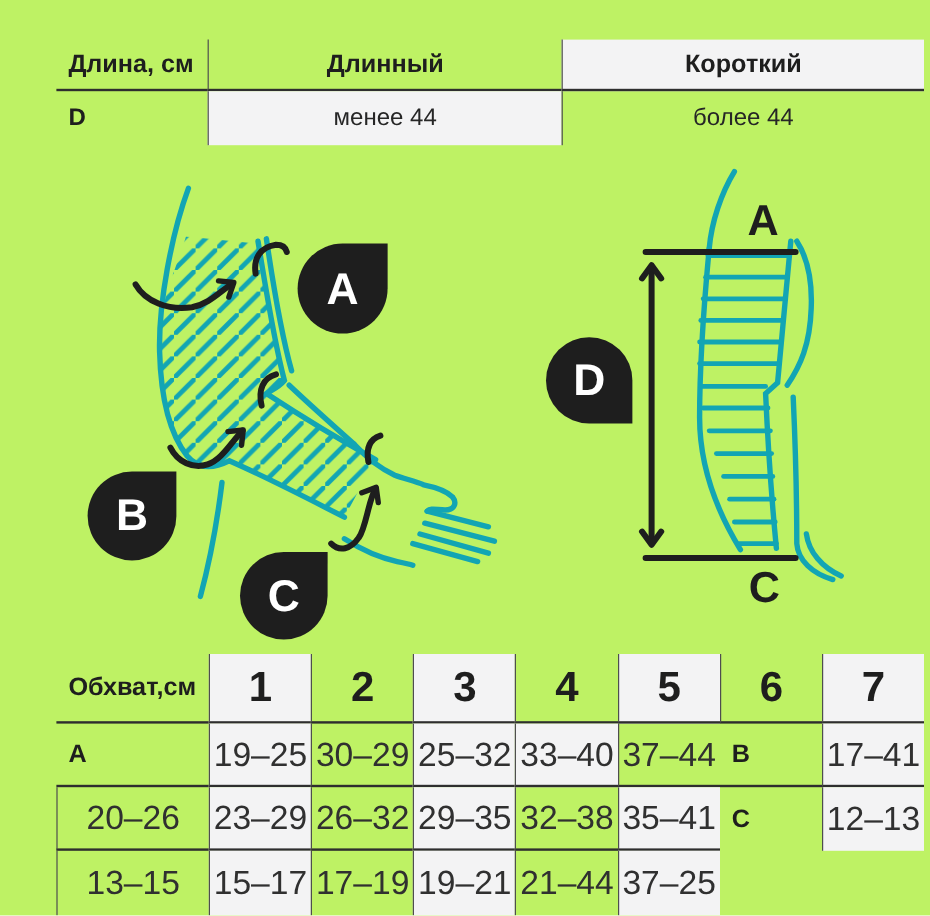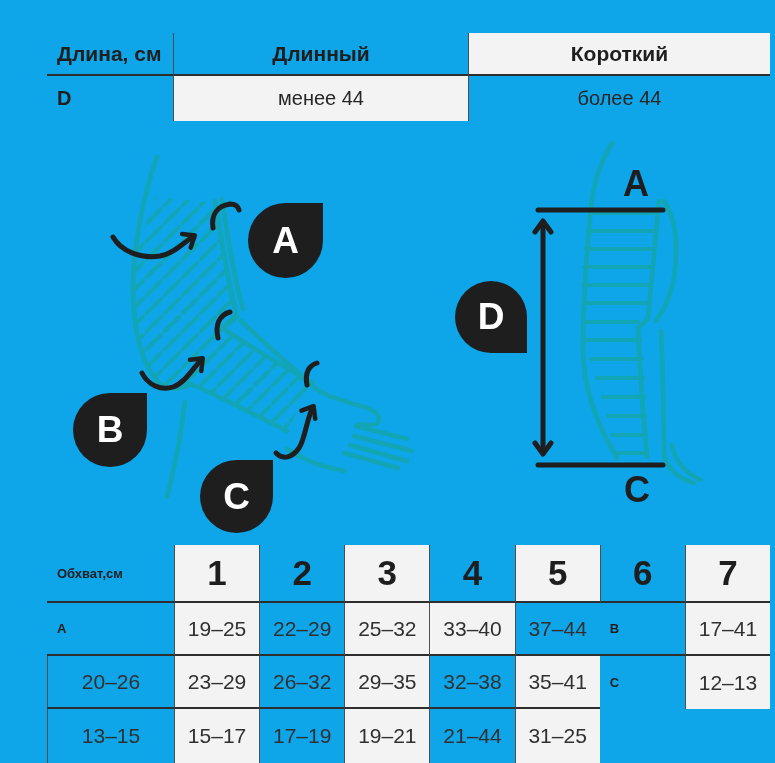--- a/index.html
+++ b/index.html
@@ -6,21 +6,21 @@
     --teal:#12a5b4;
     --ink:#1e1e1e;
     --text:#262626;
     --zebra:#f3f3f4;
     --vline:#4e4e4e;
     --hline:#2e2e2e;
   }
   *{margin:0;padding:0;box-sizing:border-box;}
   html,body{background:#fff;}
   body{font-family:"Liberation Sans","DejaVu Sans",sans-serif;color:var(--text);}
-  .screen{position:relative;width:775px;height:763px;background:#0ea5e9;overflow:hidden;}
+  .screen{position:relative;width:775px;height:763px;background:#bef264;overflow:hidden;}
 
   
   .top-table{
     position:absolute;left:47px;top:33px;width:723px;
     display:grid;grid-template-columns:126px 295px 302px;grid-template-rows:43px 45px;
   }
   .tt-cell{display:flex;align-items:center;font-size:20px;}
   .tt-cell.hd{border-bottom:2px solid var(--hline);font-weight:bold;font-size:21px;color:var(--ink);}
   .tt-cell.c1{padding-left:10px;}
   .tt-cell.center{justify-content:center;}
@@ -48,23 +48,23 @@
     font-weight:bold;font-size:36px;color:var(--ink);
   }
 
   
   .size-table{
     position:absolute;left:47px;top:545px;width:723px;
     display:grid;grid-template-columns:127px repeat(7,1fr);
     grid-template-rows:58px 53px 53px 54px;
   }
   .st-cell{display:flex;align-items:center;justify-content:center;}
-  .st-cell.lab{justify-content:flex-start;padding-left:10px;font-weight:bold;font-size:13px;color:var(--ink);}
+  .st-cell.lab{justify-content:flex-start;padding-left:10px;font-weight:bold;font-size:21px;color:var(--ink);}
   .st-cell.num{font-weight:bold;font-size:35px;color:var(--ink);}
-  .st-cell.val{font-size:21px;color:#303030;}
+  .st-cell.val{font-size:28px;color:#303030;}
   .st-cell.vline{border-left:1px solid var(--vline);}
   .st-cell.hline{border-bottom:2px solid var(--hline);}
   .st-cell.zebra{background:var(--zebra);}
 </style>
 </head>
 <body>
 
 <div class="screen">
 
   <div class="top-table">
@@ -185,37 +185,37 @@
     <div class="st-cell num hline vline zebra">1</div>
     <div class="st-cell num hline vline">2</div>
     <div class="st-cell num hline vline zebra">3</div>
     <div class="st-cell num hline vline">4</div>
     <div class="st-cell num hline vline zebra">5</div>
     <div class="st-cell num hline vline">6</div>
     <div class="st-cell num hline vline zebra">7</div>
 
     <div class="st-cell lab hline">A</div>
     <div class="st-cell val hline vline zebra">19–25</div>
-    <div class="st-cell val hline vline">22–29</div>
+    <div class="st-cell val hline vline">30–29</div>
     <div class="st-cell val hline vline zebra">25–32</div>
     <div class="st-cell val hline vline zebra">33–40</div>
     <div class="st-cell val hline vline">37–44</div>
 
     <div class="st-cell lab hline">B</div>
     <div class="st-cell val hline vline zebra">17–41</div>
     <div class="st-cell val hline vline">20–26</div>
     <div class="st-cell val hline vline zebra">23–29</div>
     <div class="st-cell val hline vline">26–32</div>
     <div class="st-cell val hline vline zebra">29–35</div>
     <div class="st-cell val hline vline">32–38</div>
     <div class="st-cell val hline vline zebra">35–41</div>
 
     <div class="st-cell lab">C</div>
     <div class="st-cell val vline zebra">12–13</div>
     <div class="st-cell val vline">13–15</div>
     <div class="st-cell val vline zebra">15–17</div>
     <div class="st-cell val vline">17–19</div>
     <div class="st-cell val vline zebra">19–21</div>
     <div class="st-cell val vline">21–44</div>
-    <div class="st-cell val vline zebra">31–25</div>
+    <div class="st-cell val vline zebra">37–25</div>
   </div>
 
 </div>
 
 </body></html>

